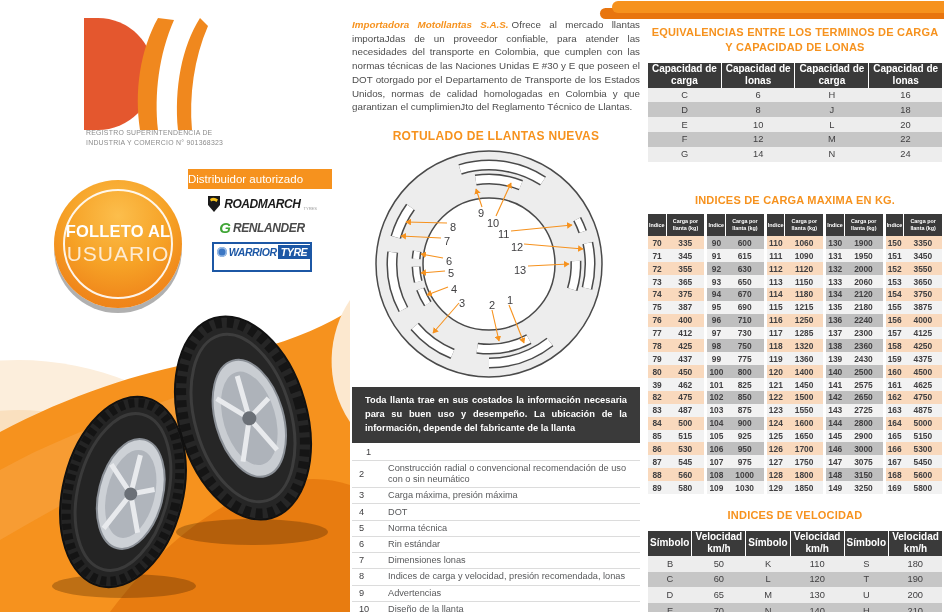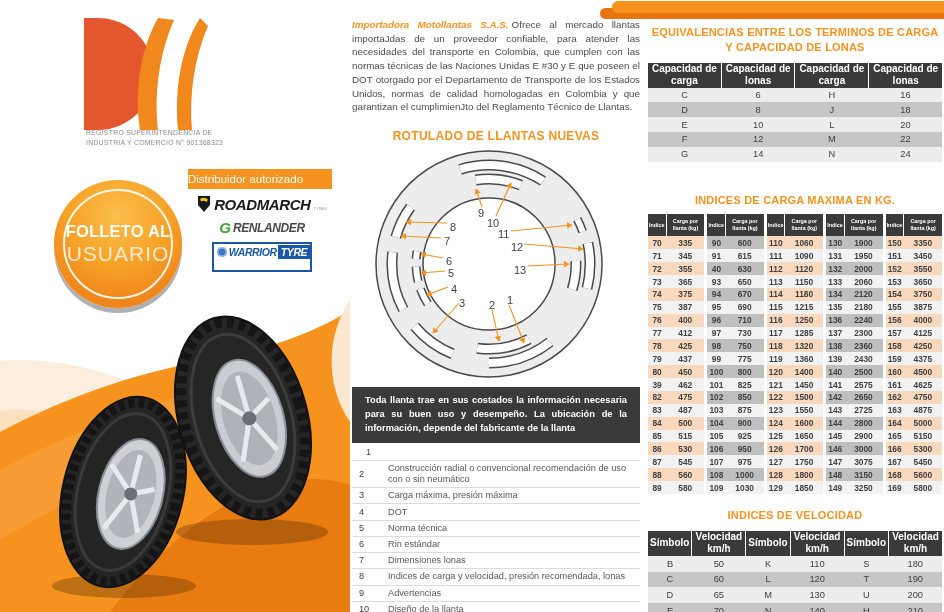--- a/index.html
+++ b/index.html
@@ -12,21 +12,21 @@
   .bg-art{position:absolute;left:0;top:0}
   .dii{position:absolute;left:84px;top:16px}
   .registro{position:absolute;left:86px;top:128px;font-size:6.9px;color:#8C8C8C;
             letter-spacing:.25px;line-height:1.45}
   .dist-strip{position:absolute;left:188px;top:169px;width:144px;height:20px;
               background:var(--accent,#F6921E);color:#fff;font-size:11.5px;
               display:flex;align-items:center;justify-content:flex-start}
   .brands{position:absolute;left:196px;top:195px;width:132px;display:flex;
           flex-direction:column;gap:6px;align-items:center}
   .brand-row{display:flex;align-items:center;gap:3px}
-  .rm-name{font-style:italic;font-weight:700;font-size:15px;color:#1A1A1A;letter-spacing:-.4px}
+  .rm-name{font-style:italic;font-weight:700;font-size:12px;color:#1A1A1A;letter-spacing:-.4px}
   .rm-suffix{font-size:4px;color:#999;align-self:flex-end;margin-bottom:2px}
   .gl-g{font-style:italic;font-weight:700;font-size:15px;color:#3FA535;letter-spacing:-1px}
   .gl-rest{font-style:italic;font-weight:700;font-size:12px;color:#4A4A4A;letter-spacing:-.4px}
   .wt-box{display:flex;align-items:center;border:2px solid #1C57A5;background:#fff;
           padding:1px 0 11px 3px}
   .wt-globe{width:10px;height:10px;border-radius:50%;background:#3C77C4;
             box-shadow:inset 0 0 0 1.5px #9FC0E8;margin-right:2px}
   .wt-name1{font-style:italic;font-weight:700;font-size:10.5px;color:#1C57A5;letter-spacing:-.4px}
   .wt-name2{font-style:italic;font-weight:700;font-size:10.5px;color:#fff;
             background:#1C57A5;padding:1px 3px;margin-left:1px;letter-spacing:-.4px}
@@ -452,21 +452,21 @@
         <tbody>
             <tr class="row" data-interactable="false">
               <td class="cell" data-interactable="false">90</td>
               <td class="cell" data-interactable="false">600</td>
             </tr>
             <tr class="row" data-interactable="false">
               <td class="cell" data-interactable="false">91</td>
               <td class="cell" data-interactable="false">615</td>
             </tr>
             <tr class="row" data-interactable="false">
-              <td class="cell" data-interactable="false">40</td>
+              <td class="cell" data-interactable="false">92</td>
               <td class="cell" data-interactable="false">630</td>
             </tr>
             <tr class="row" data-interactable="false">
               <td class="cell" data-interactable="false">93</td>
               <td class="cell" data-interactable="false">650</td>
             </tr>
             <tr class="row" data-interactable="false">
               <td class="cell" data-interactable="false">94</td>
               <td class="cell" data-interactable="false">670</td>
             </tr>

